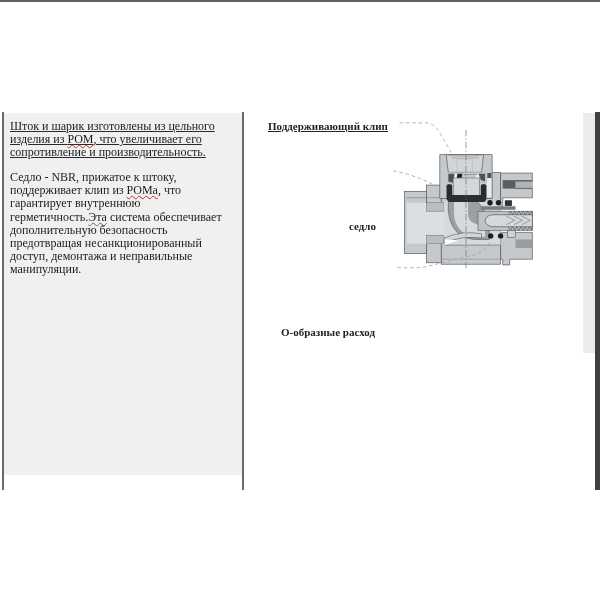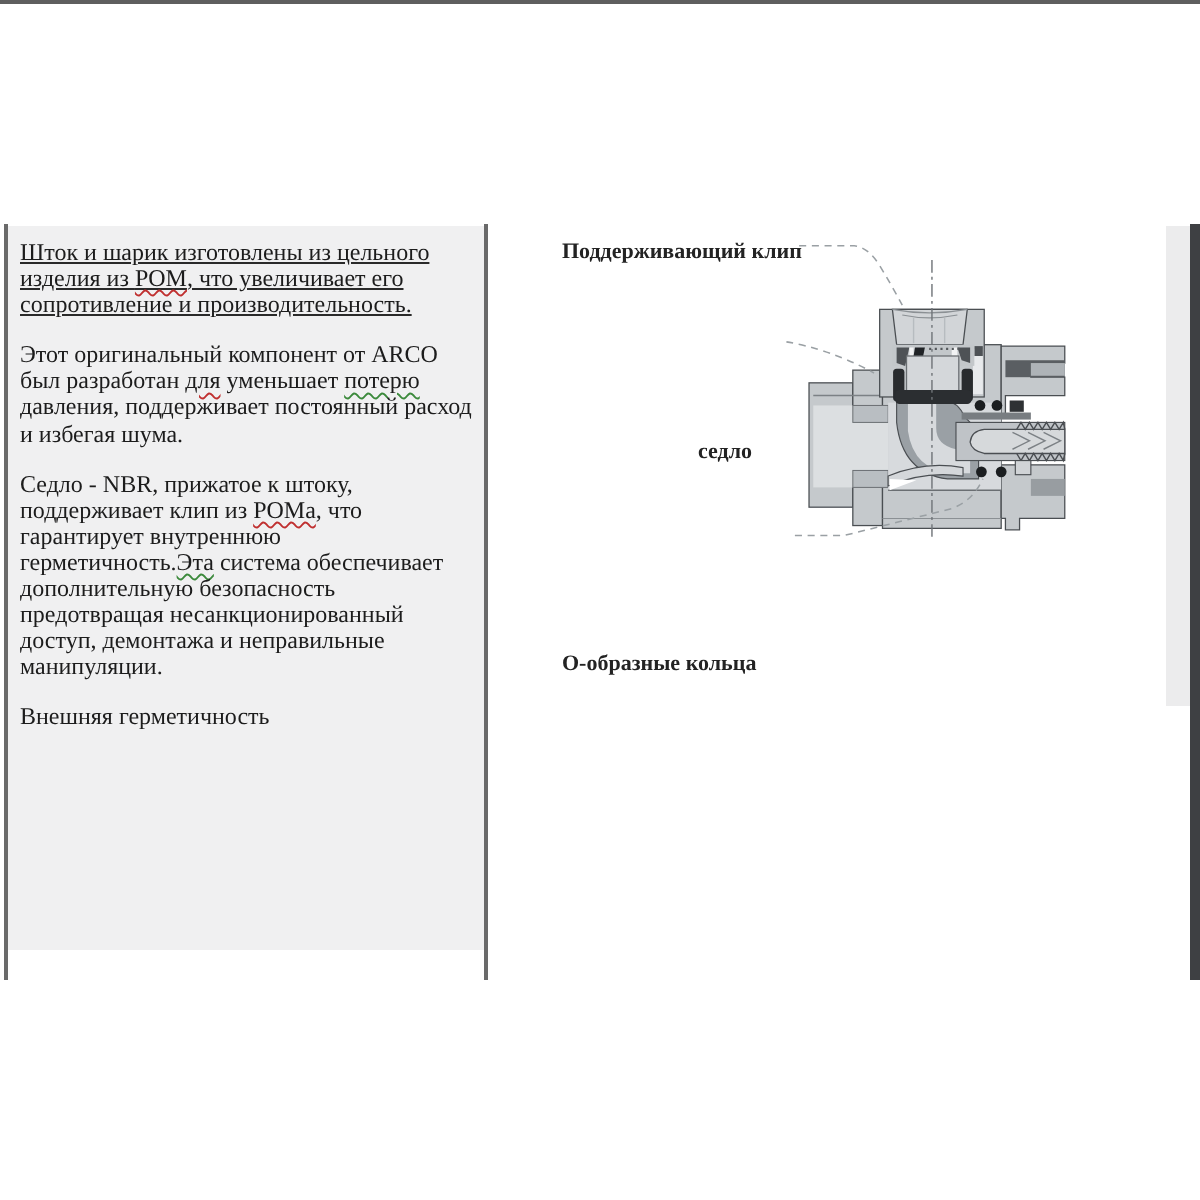--- a/index.html
+++ b/index.html
@@ -15,45 +15,43 @@
   .panel-bg{left:4px;top:113px;width:238px;height:362px;background:#f0f0f1;}
   
   .panel-text{left:10px;top:120px;width:227px;font-size:12px;line-height:13.1px;}
   .panel-text p{margin:0 0 12px 0;}
   .underlined{text-decoration:underline;text-decoration-color:#2a2a2a;}
   .wavy-red{text-decoration:underline wavy #c03030;text-decoration-thickness:1px;}
   .wavy-green{text-decoration:underline wavy #3c8a3c;text-decoration-thickness:1px;}
   .underlined .wavy-red{text-decoration:underline wavy #c03030, underline;}
   
   .dlabel{font-weight:bold;font-size:11px;line-height:12px;color:#232323;white-space:nowrap;}
-  .lbl-clip{left:281px;top:120px;}
+  .lbl-clip{left:268px;top:120px;text-decoration:underline;}
   .lbl-sedlo{left:332px;top:188px;width:44px;text-align:right;margin-top:32px;}
   .lbl-orings{left:281px;top:326px;}
   svg{position:absolute;left:250px;top:113px;}
 </style>
 </head>
 <body>
 
 <div class="abs top-rule"></div>
 <div class="abs right-strip"></div>
 <div class="abs right-bar"></div>
 <div class="abs panel-border-l"></div>
 <div class="abs panel-border-r"></div>
 <div class="abs panel-bg"></div>
 
 <div class="abs panel-text">
   <p><span class="underlined"><span>Шток и шарик изготовлены из цельного изделия из </span><span class="wavy-red">POM</span><span>, что увеличивает его сопротивление и производительность.</span></span></p>
-  <p><span>Этот оригинальный компонент от ARCO был разработан </span><span class="wavy-red">для</span><span> уменьшает </span><span class="wavy-green">потерю</span><span> давления, поддерживает постоянный расход и избегая шума.</span></p>
   <p><span>Седло - NBR, прижатое к штоку, поддерживает клип из </span><span class="wavy-red">POMa</span><span>, что гарантирует внутреннюю герметичность.</span><span class="wavy-green">Эта</span><span> система обеспечивает дополнительную безопасность предотвращая несанкционированный доступ, демонтажа и неправильные манипуляции.</span></p>
-  <p>Внешняя герметичность</p>
 </div>
 
 <div class="abs dlabel lbl-clip">Поддерживающий клип</div>
 <div class="abs dlabel lbl-sedlo">седло</div>
-<div class="abs dlabel lbl-orings">О-образные кольца</div>
+<div class="abs dlabel lbl-orings">О-образные расход</div>
 
 <svg width="350" height="272" viewBox="250 113 350 385">
 
   <g stroke="#4a4e52" stroke-width="0.9" fill="#c5c9cc">
     <rect x="396" y="224" width="31" height="88"></rect>
     <rect x="427" y="215" width="21" height="110"></rect>
     <rect x="448" y="197" width="84" height="130"></rect>
     <path d="M532,198 H577 V210 H553 V220 H577 V233 H535 V246 H532 Z"></path>
     <path d="M532,282 H577 V320 H545 V328 H535 V320 H532 Z"></path>
   </g>

